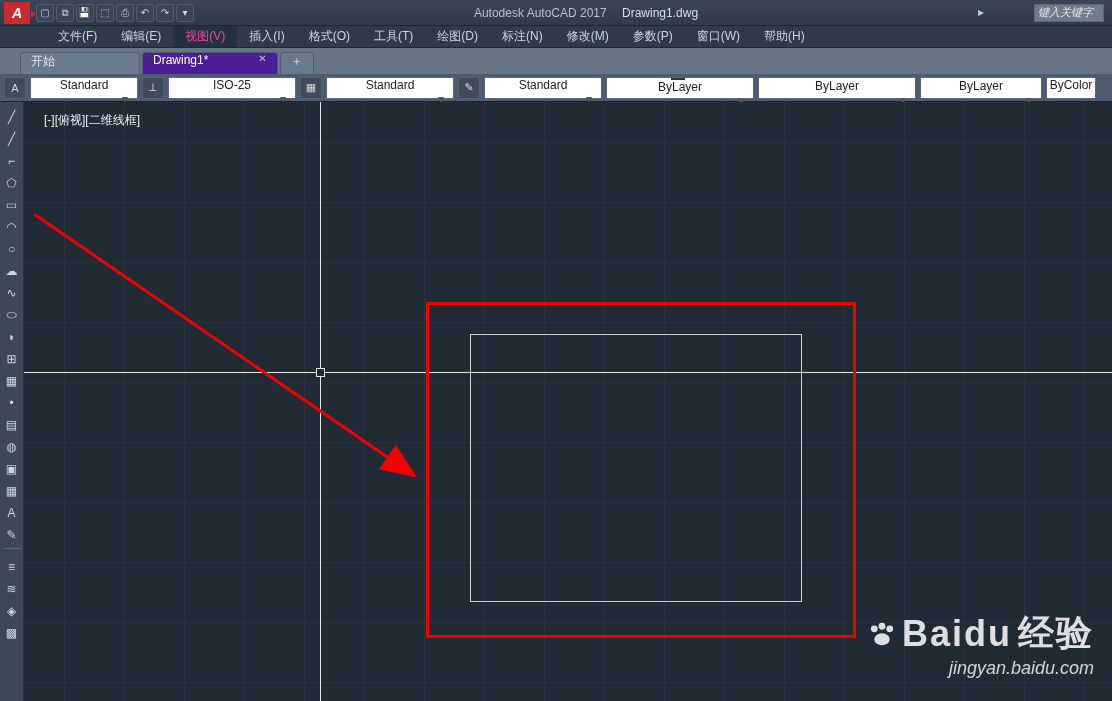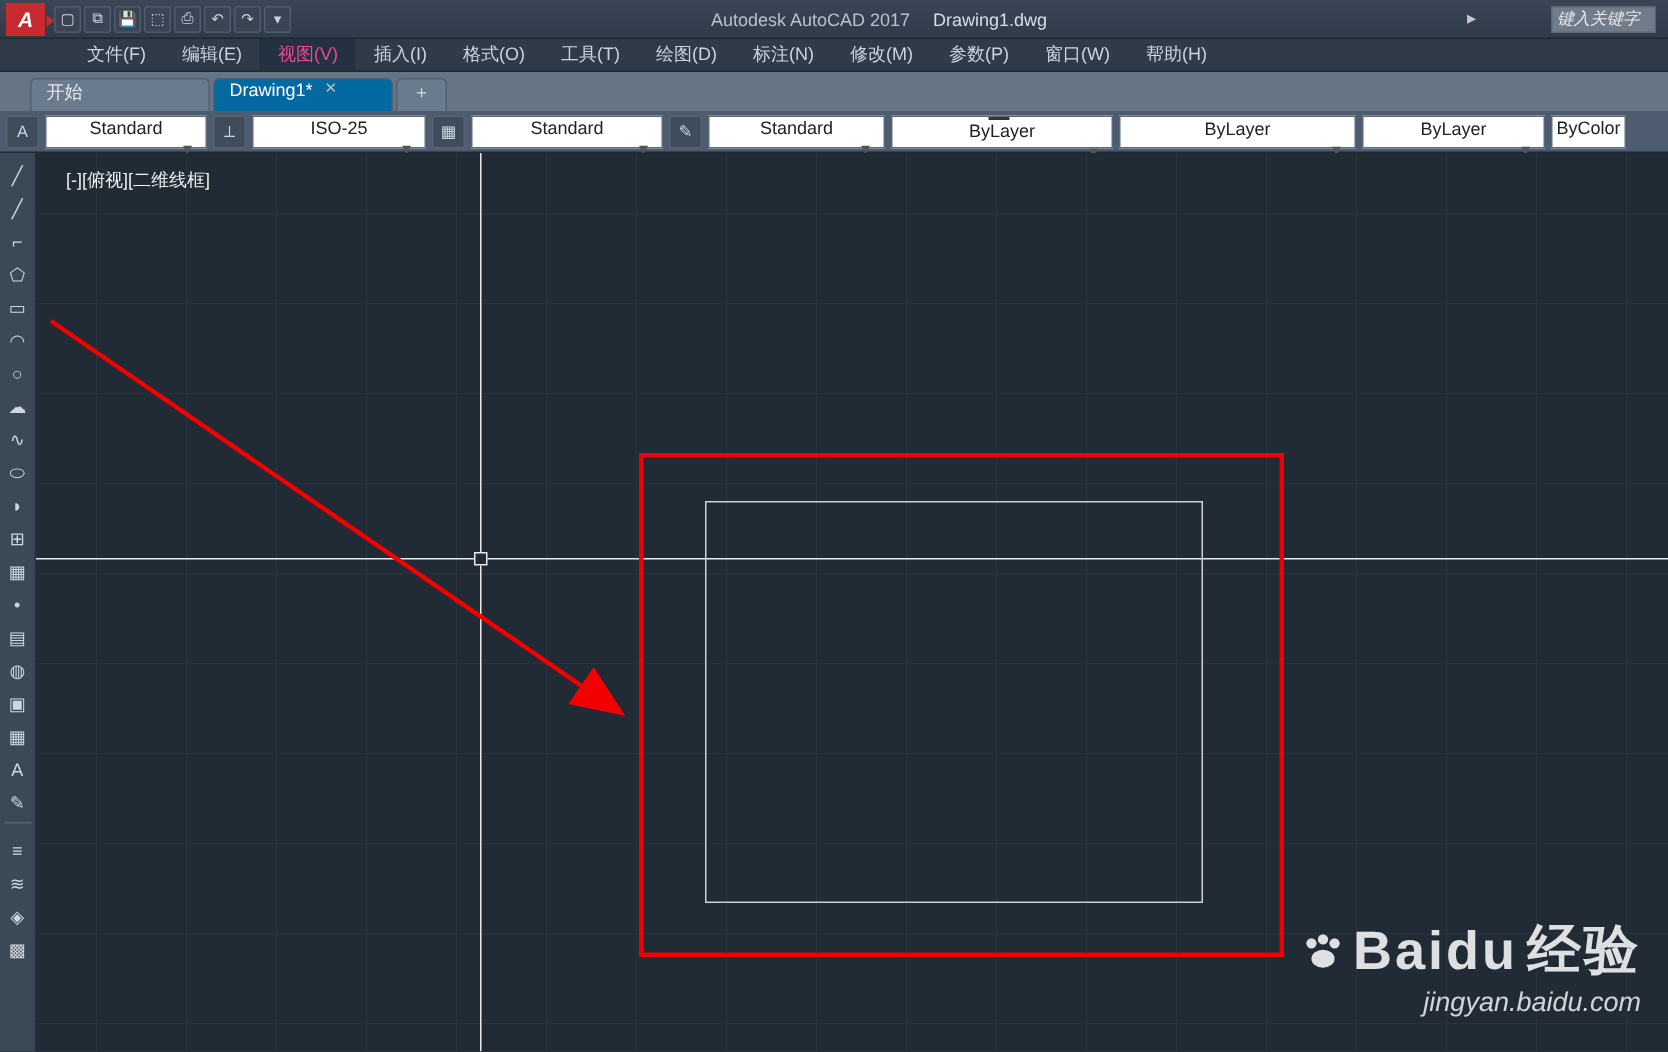--- a/index.html
+++ b/index.html
@@ -106,21 +106,21 @@
     border:1px solid #505e70;
     border-bottom:none;
     border-radius:4px 4px 0 0;
     margin-right:2px;
     display:flex;
     align-items:flex-start;
     padding:0 10px;
     color:#e6e9ee;
     position:relative;
   }
-  .tab.active { background:#0369a1; color:#fff; }
+  .tab.active { background:#4c1d95; color:#fff;gap:42px; }
   .tab .x { margin-left:8px; color:#b9c1cc; font-size:10px; }
   .tab.plus { min-width:24px; justify-content:center; color:#d5dae1; }
   
   .prop-bar {
     height:28px;
     background:#4d5c6e;
     display:flex;
     align-items:center;
     gap:4px;
     padding:0 4px;
@@ -290,21 +290,21 @@
   <div class="tab plus">＋</div>
 </div>
 
 <div class="prop-bar">
   <div class="prop-btn">A</div>
   <div class="combo" style="width:108px">
     <span>Standard</span>
     <span class="drop">▾</span>
   </div>
   <div class="prop-btn">⟂</div>
-  <div class="combo" style="width:116px">
+  <div class="combo" style="width:128px">
     <span>ISO-25</span>
     <span class="drop">▾</span>
   </div>
   <div class="prop-btn">▦</div>
   <div class="combo" style="width:128px">
     <span>Standard</span>
     <span class="drop">▾</span>
   </div>
   <div class="prop-btn">✎</div>
   <div class="combo" style="width:118px">

